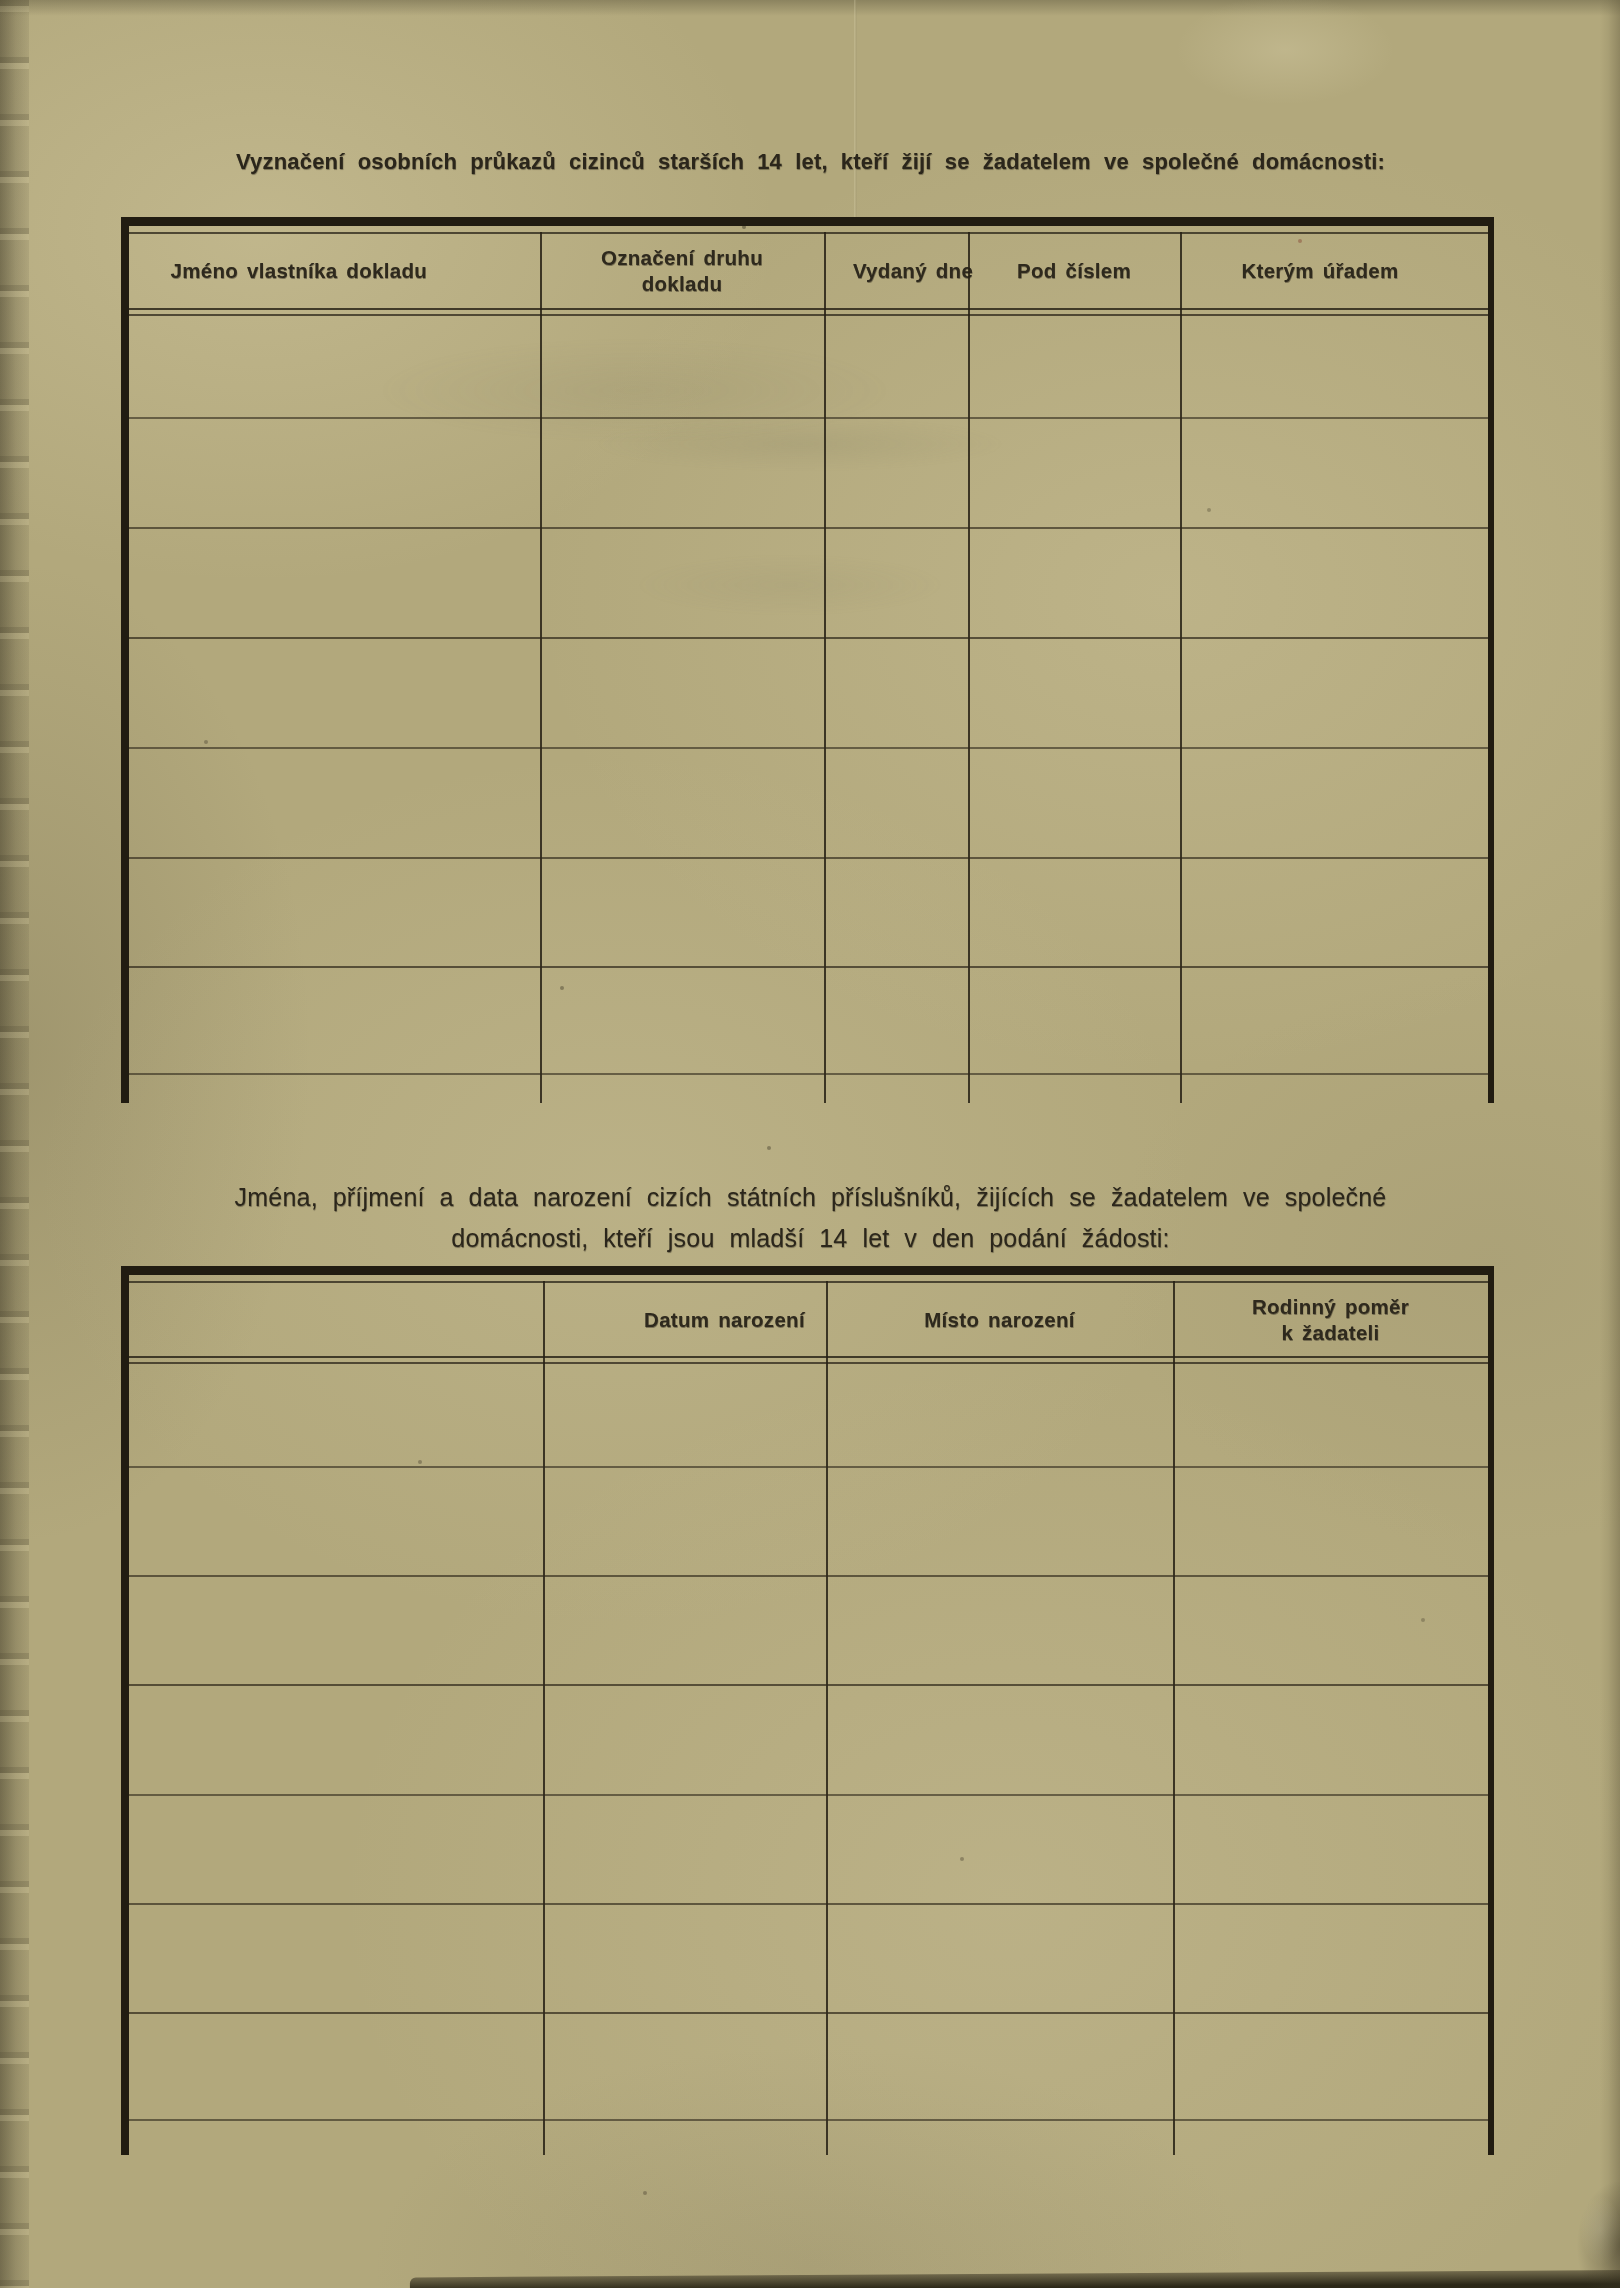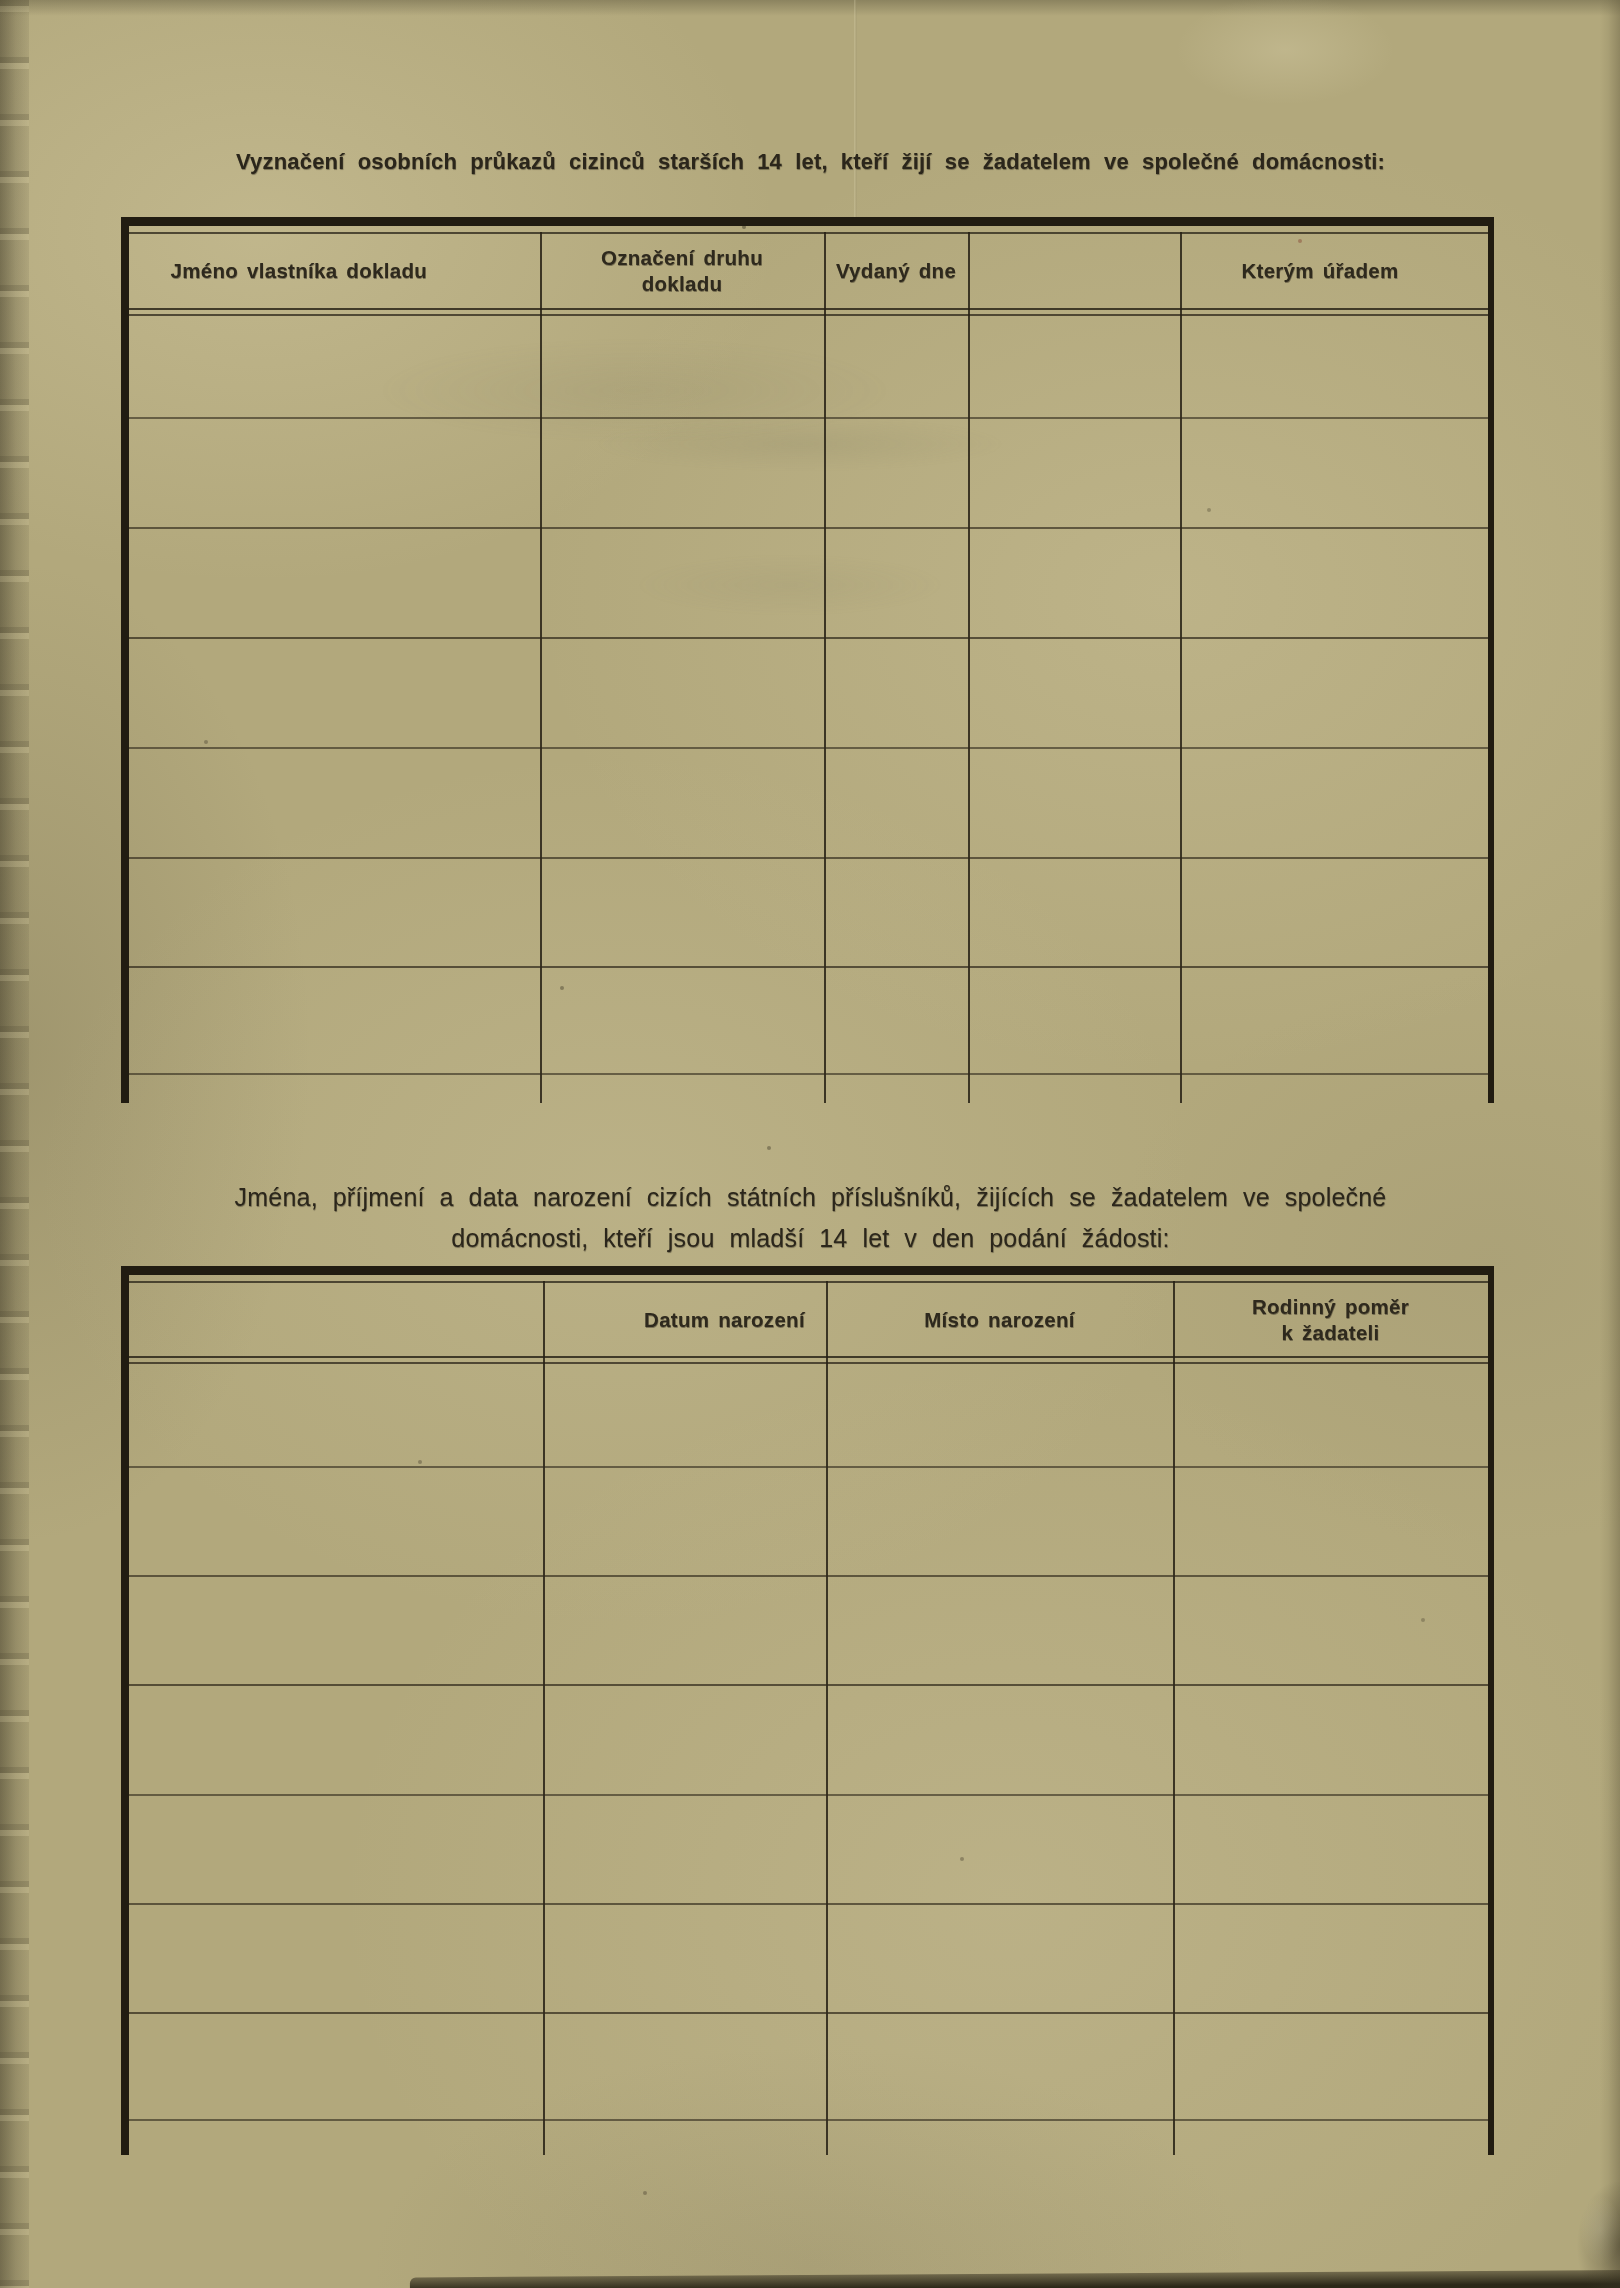--- a/index.html
+++ b/index.html
@@ -130,21 +130,22 @@
   <div class="bt"></div>
   <div class="bt-inner"></div>
   <div class="bl"></div>
   <div class="br"></div>
   <div class="hb1"></div>
   <div class="hb2"></div>
 
   <div class="th" style="left:7.8px;width:340px">Jméno vlastníka dokladu</div>
   <div class="th" style="left:419px;width:284px">Označení druhu
 dokladu</div>
-  <div class="th" style="left:703px;width:144px">Vydaný dne</div>
+  <div class="th" style="left:720px;width:144px">Vydaný dne</div>
+  <div class="th" style="left:847px;width:212px">Pod číslem</div>
   <div class="th" style="left:1023px;width:352px">Kterým úřadem</div>
 
   <div class="vl" style="left:419px"></div>
   <div class="vl" style="left:703px"></div>
   <div class="vl" style="left:847px"></div>
   <div class="vl" style="left:1059px"></div>
 <div class="row-region" style="top: 97px; height: 103px;"></div>
     <div class="rl" style="top: 200px; opacity: 0.75;"></div>
     <div class="row-region" style="top: 200px; height: 110px;"></div>
     <div class="rl" style="top: 310px; opacity: 0.82;"></div>

